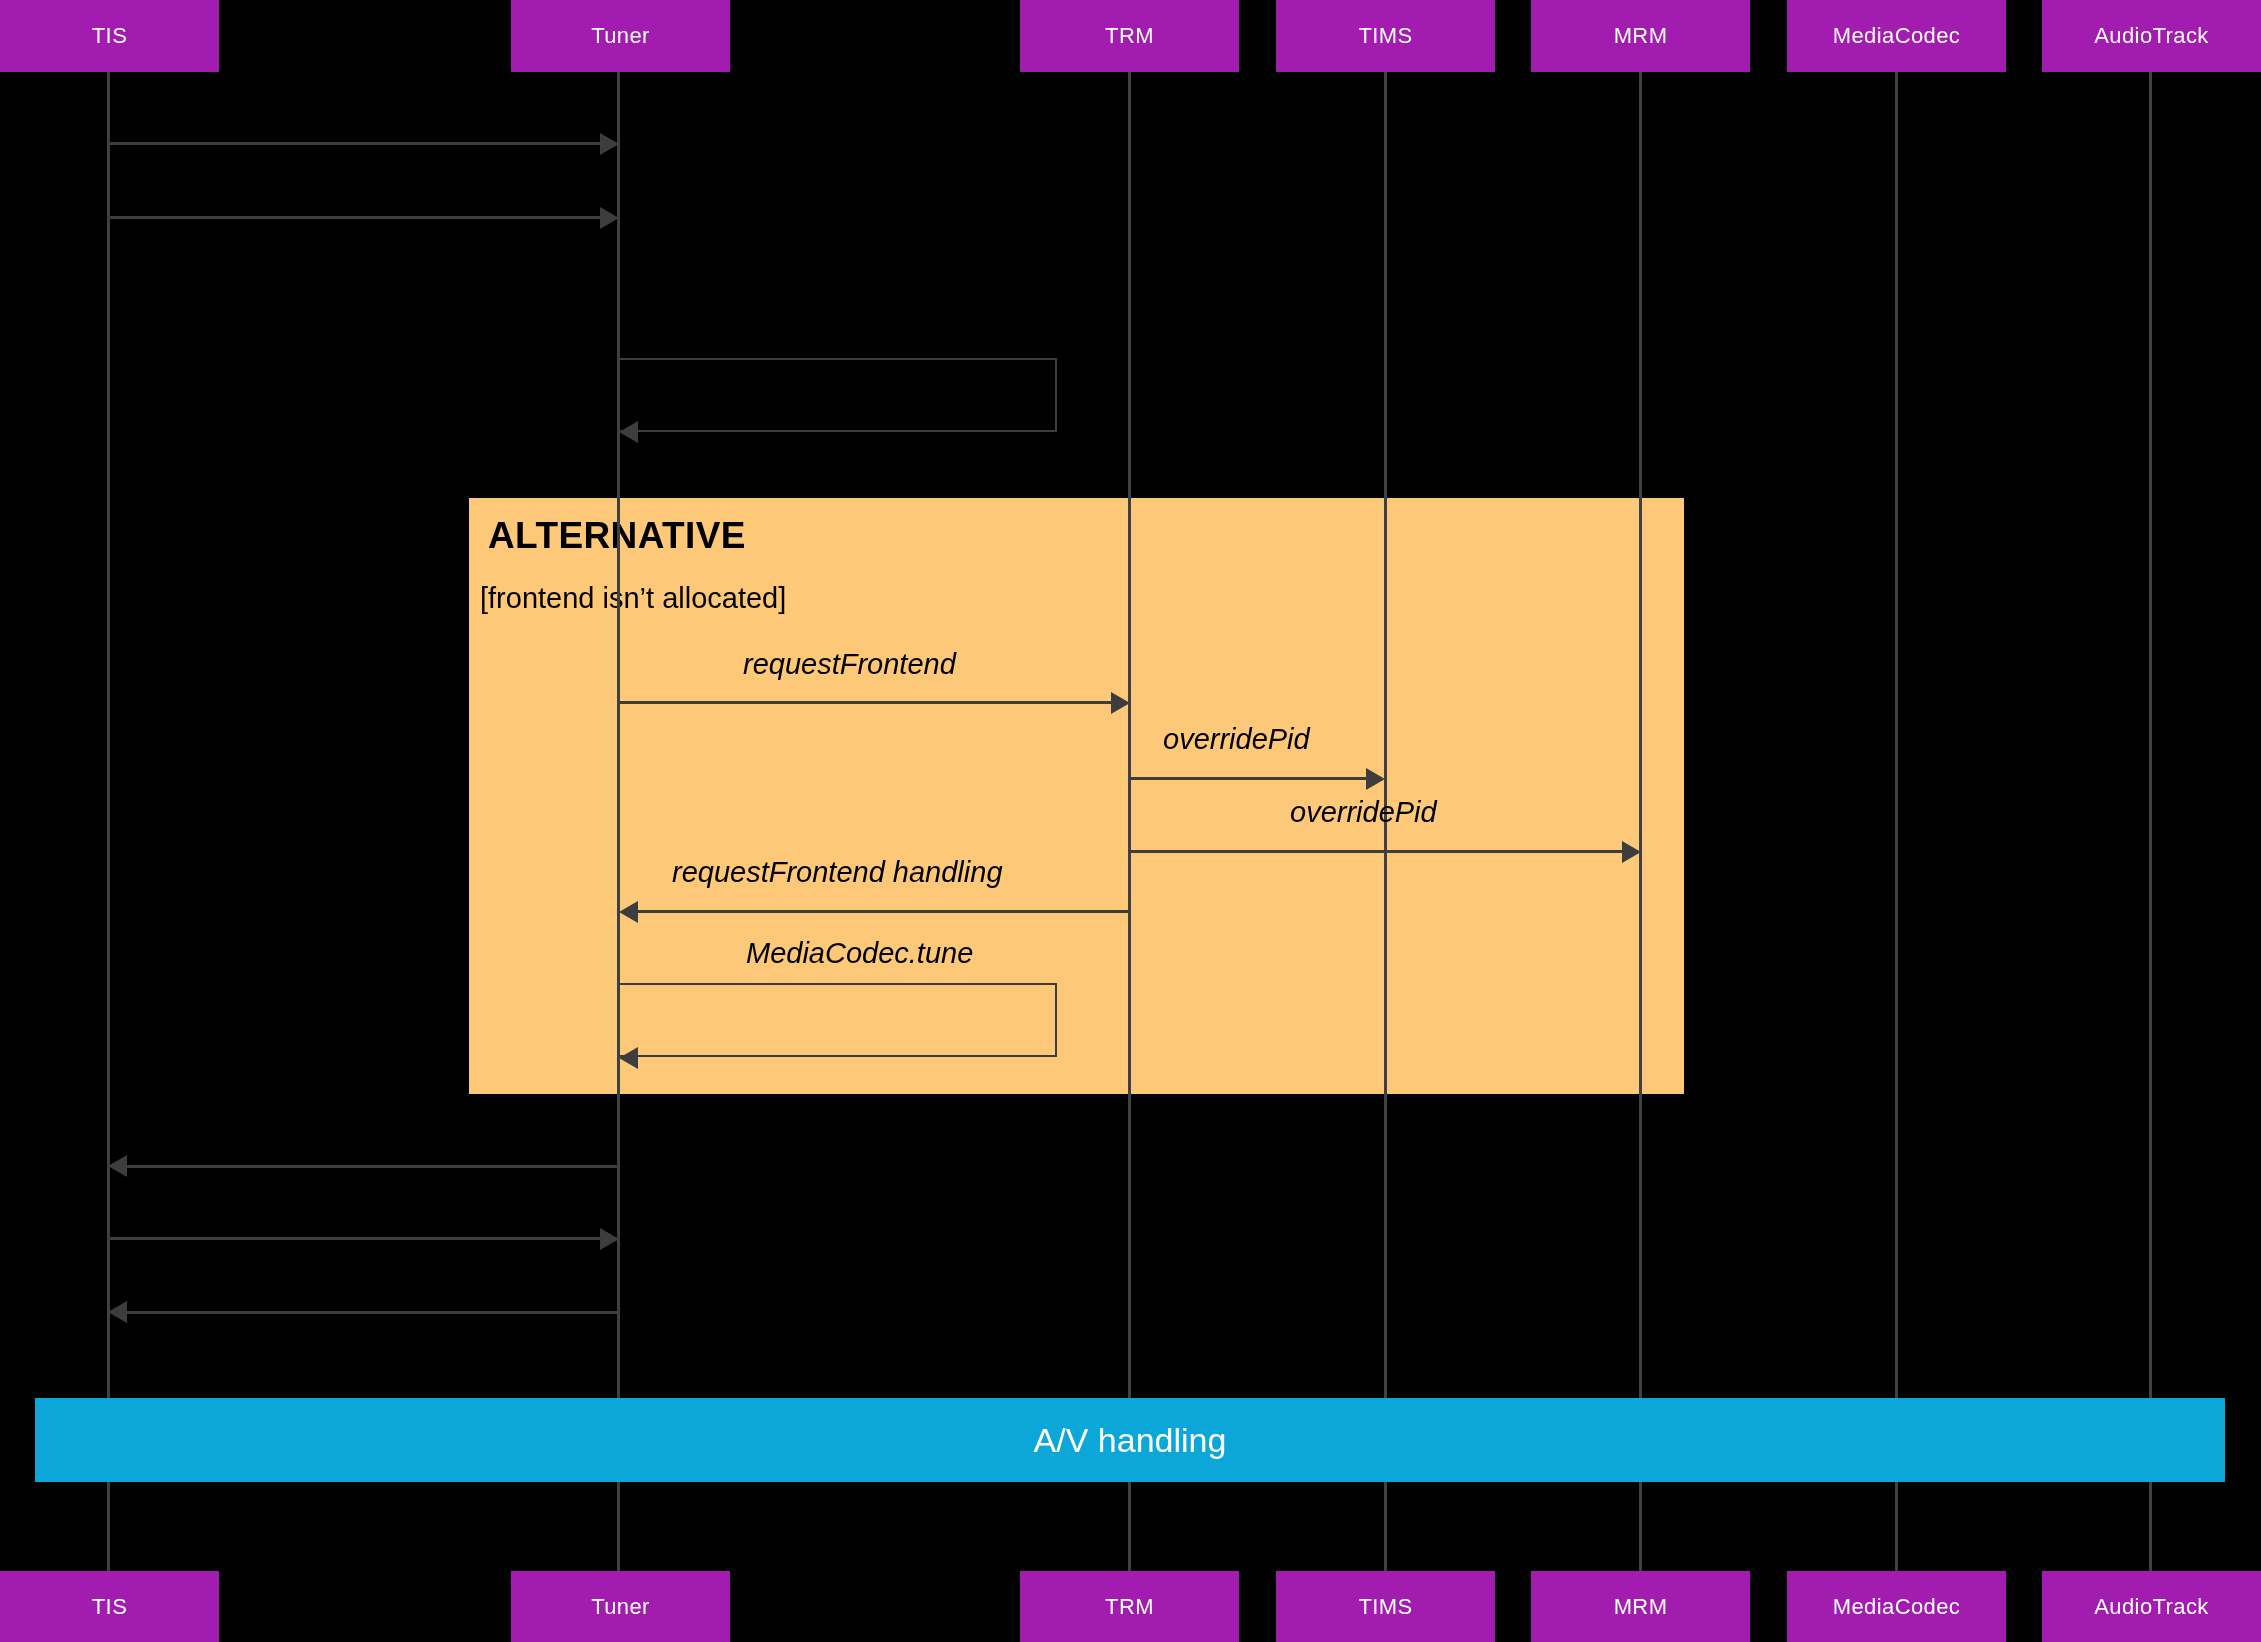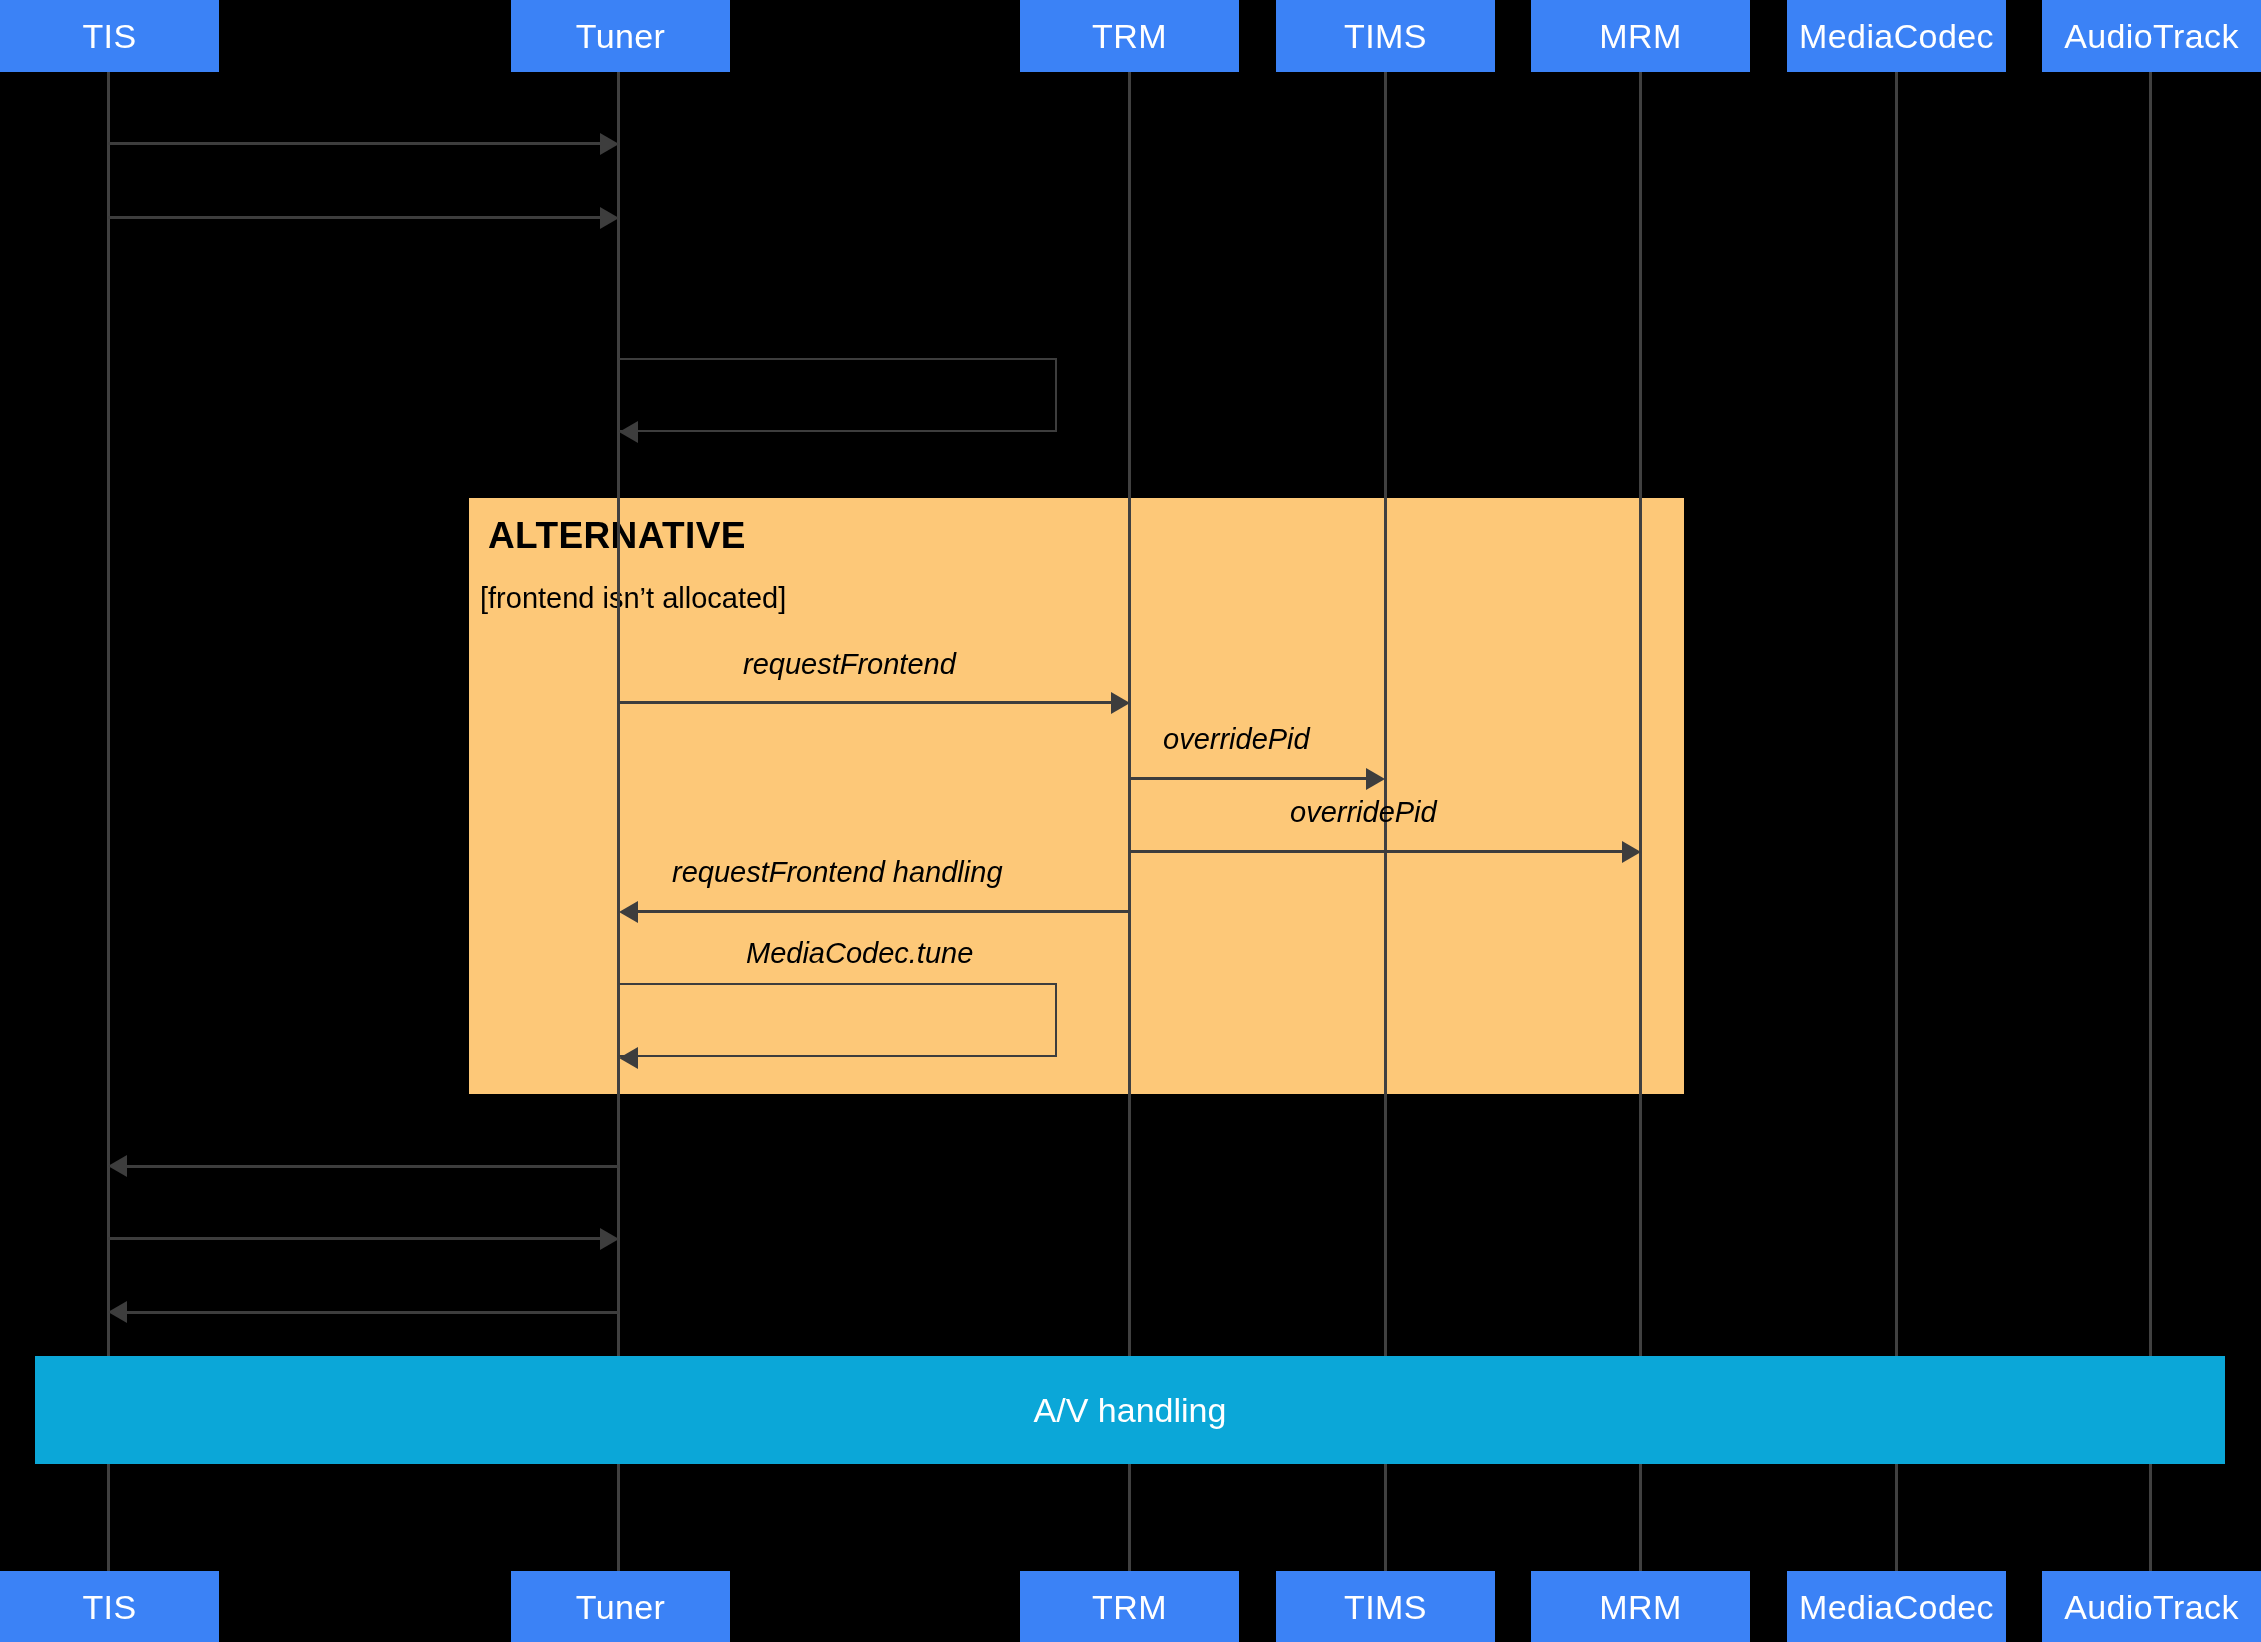--- a/index.html
+++ b/index.html
@@ -11,26 +11,26 @@
     position: relative;
     width: 2261px;
     height: 1642px;
     background: #000000;
     font-family: "Liberation Sans", sans-serif;
     overflow: hidden;
   }
   
   .participant-box {
     position: absolute;
-    background: #3b82f6;
+    background: #a21caf;
     color: #ffffff;
     display: flex;
     align-items: center;
     justify-content: center;
-    font-size: 34px;
+    font-size: 22px;
     font-weight: 400;
     letter-spacing: 0.4px;
     line-height: 1;
     box-sizing: border-box;
     white-space: nowrap;
   }
   
   .lifeline {
     position: absolute;
     width: 2.9px;
@@ -161,21 +161,21 @@
   <div class="msg-label" style="left:314px; top:1121px;"></div>
 
   <div class="msg-line" style="left:108px; top:1237px; width:496px;"></div>
   <div class="arrow-head right" style="left:600px; top:1228px;"></div>
   <div class="msg-label" style="left:314px; top:1195px;"></div>
 
   <div class="msg-line" style="left:127px; top:1311px; width:492px;"></div>
   <div class="arrow-head left" style="left:108px; top:1301px;"></div>
   <div class="msg-label" style="left:314px; top:1267px;"></div>
 
-  <div class="banner" style="left:35px; top:1356px; width:2190px; height:108px;">A/V handling</div>
+  <div class="banner" style="left:35px; top:1398px; width:2190px; height:84px;">A/V handling</div>
 
   <div class="participant-box" style="left:0px;    top:0px; width:219px; height:72px;">TIS</div>
   <div class="participant-box" style="left:511px;  top:0px; width:219px; height:72px;">Tuner</div>
   <div class="participant-box" style="left:1020px; top:0px; width:219px; height:72px;">TRM</div>
   <div class="participant-box" style="left:1276px; top:0px; width:219px; height:72px;">TIMS</div>
   <div class="participant-box" style="left:1531px; top:0px; width:219px; height:72px;">MRM</div>
   <div class="participant-box" style="left:1787px; top:0px; width:219px; height:72px;">MediaCodec</div>
   <div class="participant-box" style="left:2042px; top:0px; width:219px; height:72px;">AudioTrack</div>
 
   <div class="participant-box" style="left:0px;    top:1571px; width:219px; height:72px;">TIS</div>

